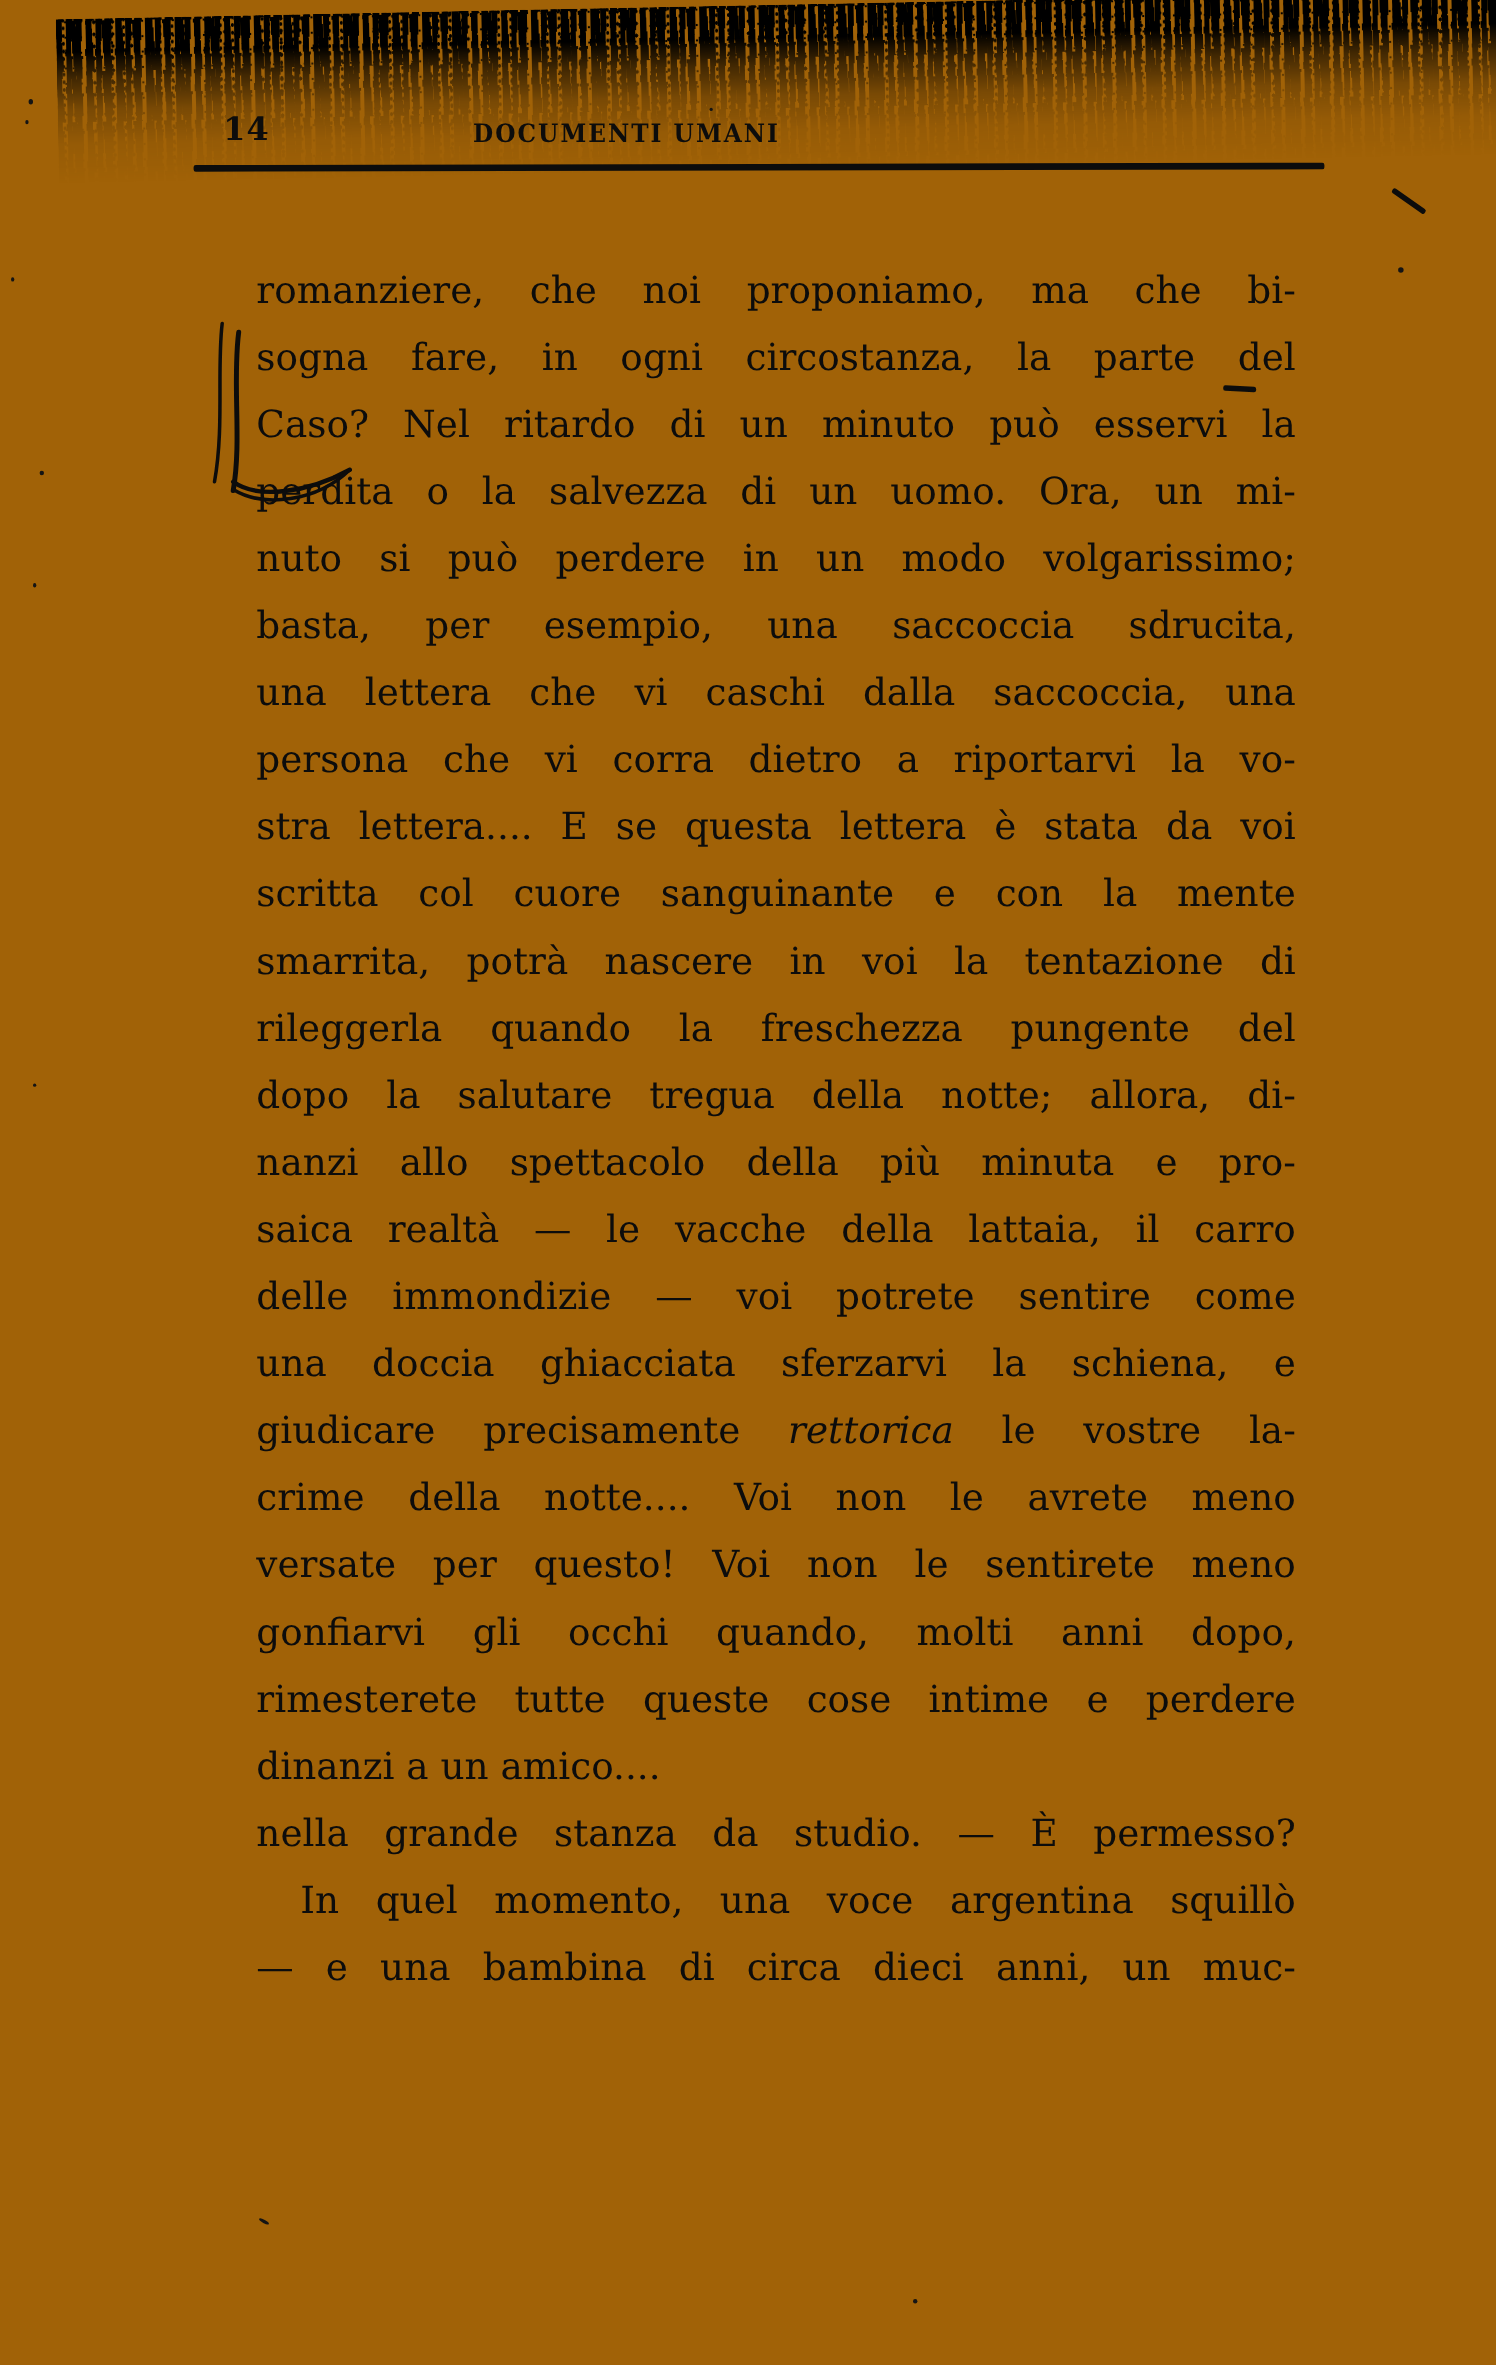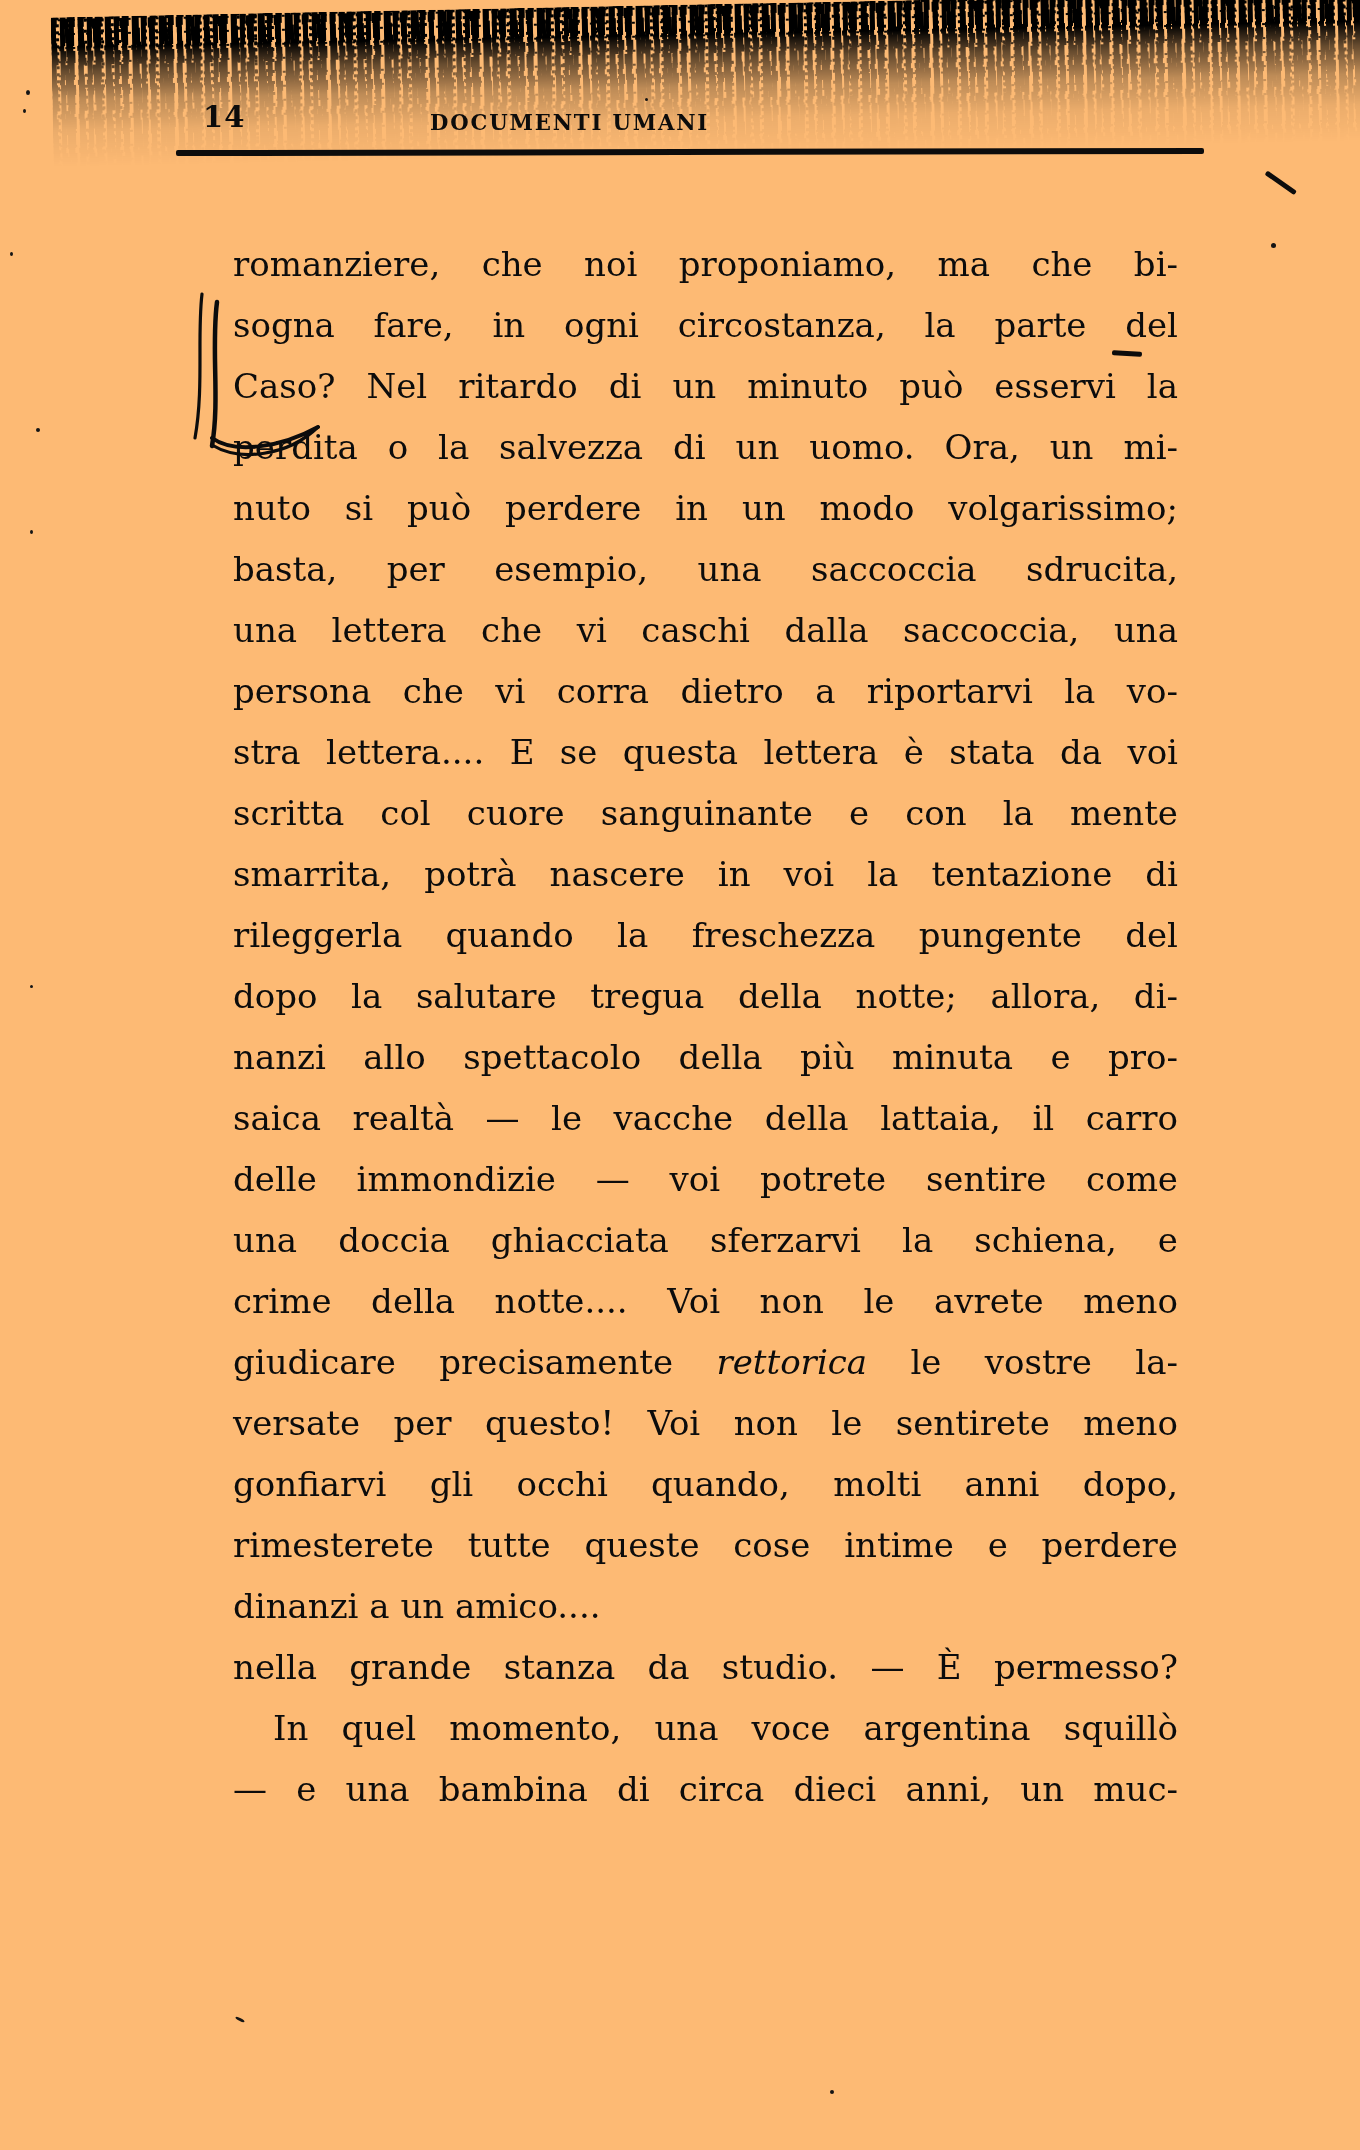--- a/index.html
+++ b/index.html
@@ -1,19 +1,19 @@
 <!DOCTYPE html>
 <html><head>
 <meta charset="utf-8">
 <style>
   html,body{margin:0;padding:0;background:#e8e8e8;}
   .page{
     position:relative;
     width:1360px;height:2150px;
-    background:#fdba74;
+    background:#a16207;
     overflow:hidden;
     font-family:"DejaVu Serif","Liberation Serif",serif;
     color:#0c0c0c;
   }
 
   
   .noise-band{
     position:absolute;top:4px;left:52px;right:-30px;height:150px;
     transform:rotate(-1.15deg);
     background-image:
@@ -126,22 +126,22 @@
       <div class="line"><span>persona che vi corra dietro a riportarvi la vo-</span></div>
       <div class="line"><span>stra lettera.... E se questa lettera è stata da voi</span></div>
       <div class="line"><span>scritta col cuore sanguinante e con la mente</span></div>
       <div class="line"><span>smarrita, potrà nascere in voi la tentazione di</span></div>
       <div class="line"><span>rileggerla quando la freschezza pungente del</span></div>
       <div class="line"><span>dopo la salutare tregua della notte; allora, di-</span></div>
       <div class="line"><span>nanzi allo spettacolo della più minuta e pro-</span></div>
       <div class="line"><span>saica realtà — le vacche della lattaia, il carro</span></div>
       <div class="line"><span>delle immondizie — voi potrete sentire come</span></div>
       <div class="line"><span>una doccia ghiacciata sferzarvi la schiena, e</span></div>
+      <div class="line"><span>giudicare precisamente </span><span class="it">rettorica</span><span> le vostre la-</span></div>
       <div class="line"><span>crime della notte.... Voi non le avrete meno</span></div>
-      <div class="line"><span>giudicare precisamente </span><span class="it">rettorica</span><span> le vostre la-</span></div>
       <div class="line"><span>versate per questo! Voi non le sentirete meno</span></div>
       <div class="line"><span>gonfiarvi gli occhi quando, molti anni dopo,</span></div>
       <div class="line"><span>rimesterete tutte queste cose intime e perdere</span></div>
       <div class="line no-just"><span>dinanzi a un amico....</span></div>
       <div class="line"><span>nella grande stanza da studio. — È permesso?</span></div>
       <div class="line indent"><span>In quel momento, una voce argentina squillò</span></div>
       <div class="line"><span>— e una bambina di circa dieci anni, un muc-</span></div>
     </div>
 
 </div>

